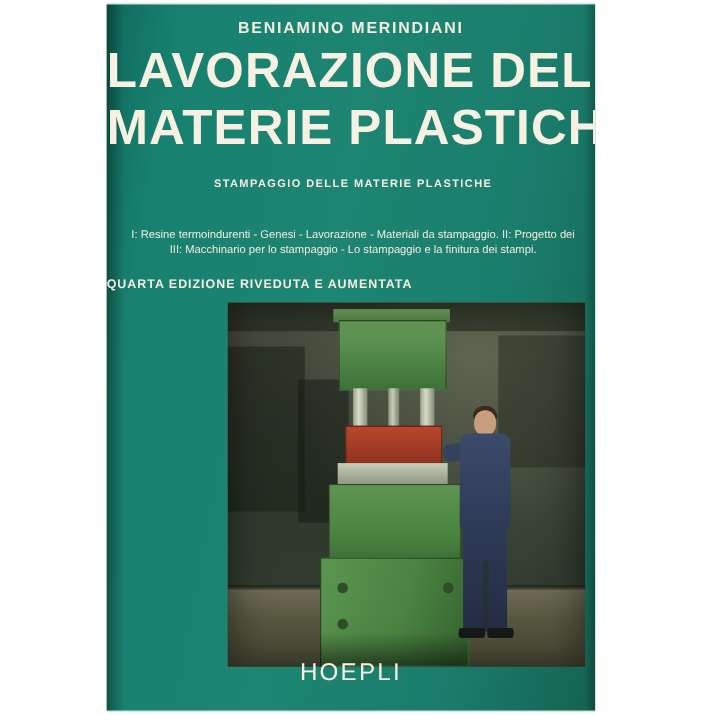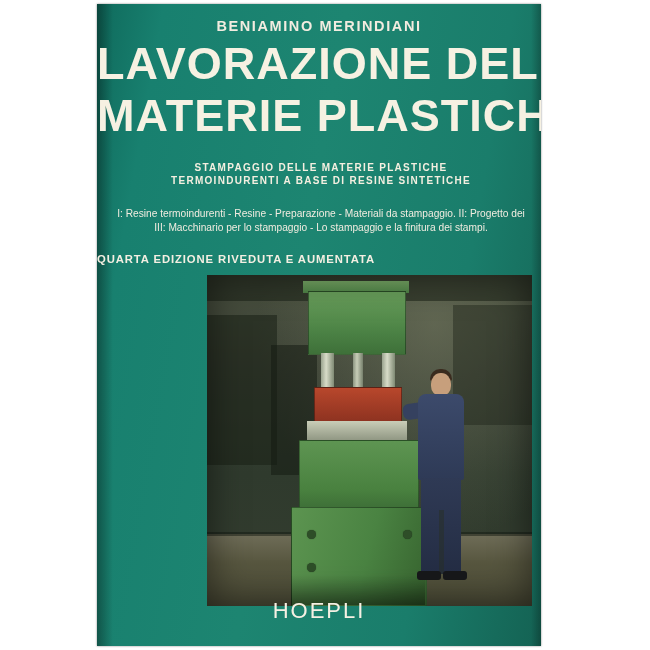--- a/index.html
+++ b/index.html
@@ -296,25 +296,24 @@
 
     <div class="author">BENIAMINO MERINDIANI</div>
 
     <div class="title">
       <span class="line line1">LAVORAZIONE DELLE</span>
       <span class="line line2">MATERIE PLASTICHE</span>
     </div>
 
     <div class="subtitle">
       <div>STAMPAGGIO DELLE MATERIE PLASTICHE</div>
-      <div>TERMOINDURENTI A BASE DI RESINE SINTETICHE</div>
     </div>
 
     <div class="toc">
-      <div>I: Resine termoindurenti - Resine - Preparazione - Materiali da stampaggio. II: Progetto dei</div>
+      <div>I: Resine termoindurenti - Genesi - Lavorazione - Materiali da stampaggio. II: Progetto dei</div>
       <div>III: Macchinario per lo stampaggio - Lo stampaggio e la finitura dei stampi.</div>
     </div>
 
     <div class="edition">QUARTA EDIZIONE RIVEDUTA E AUMENTATA</div>
 
     <div class="photo">
       <div class="photo-bg"></div>
       <div class="bg-shape bg4"></div>
       <div class="bg-shape bg1"></div>
       <div class="bg-shape bg2"></div>

